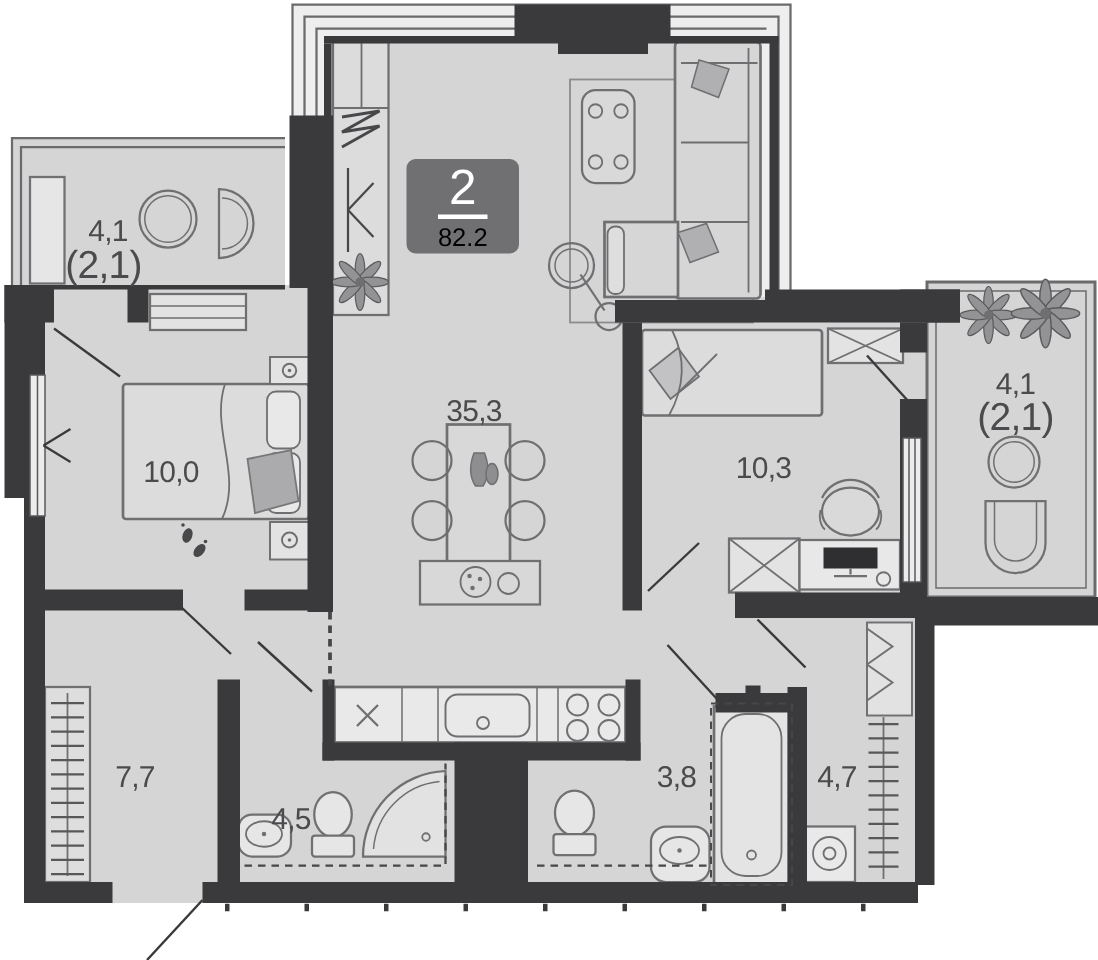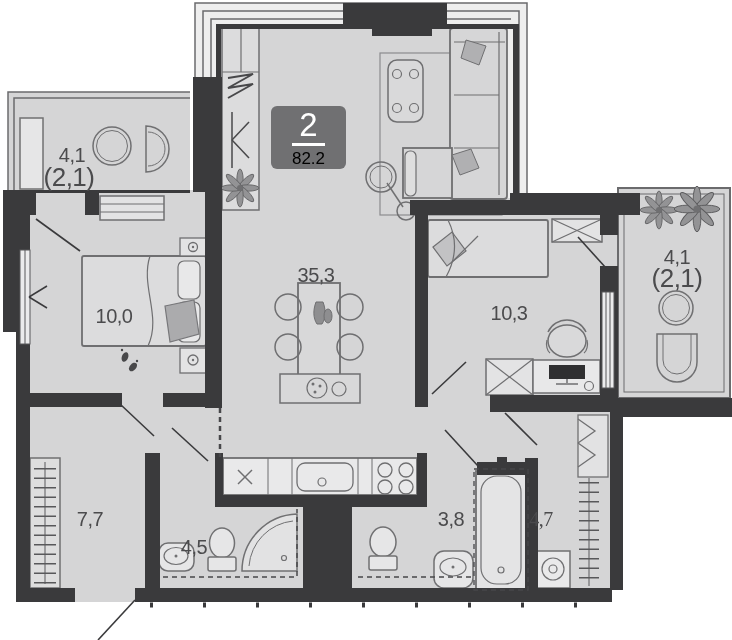--- a/index.html
+++ b/index.html
@@ -324,20 +324,20 @@
 <div class="room-label" style="left:316px;top:227px;margin-top:48px;">35,3</div>
 <div class="room-label" style="left:114px;top:316px;">10,0</div>
 <div class="room-label" style="left:509px;top:313px;">10,3</div>
 <div class="room-label" style="left:72px;top:155px;">4,1</div>
 <div class="room-label small" style="left:69px;top:177px;">(2,1)</div>
 <div class="room-label" style="left:677px;top:257px;">4,1</div>
 <div class="room-label small" style="left:677px;top:278px;">(2,1)</div>
 <div class="room-label" style="left:90px;top:519px;text-align:center;">7,7</div>
 <div class="room-label" style="left:194px;top:547px;">4,5</div>
 <div class="room-label" style="left:451px;top:519px;">3,8</div>
-<div class="room-label" style="left:541px;top:519px;font-family:Liberation Serif, serif;">4,7</div>
+<div class="room-label" style="left:558px;top:519px;">4,7</div>
 
 <div id="badge">
   <div class="num">2</div>
   <div class="area">82.2</div>
 </div>
 
 </div>
 
 </body></html>

